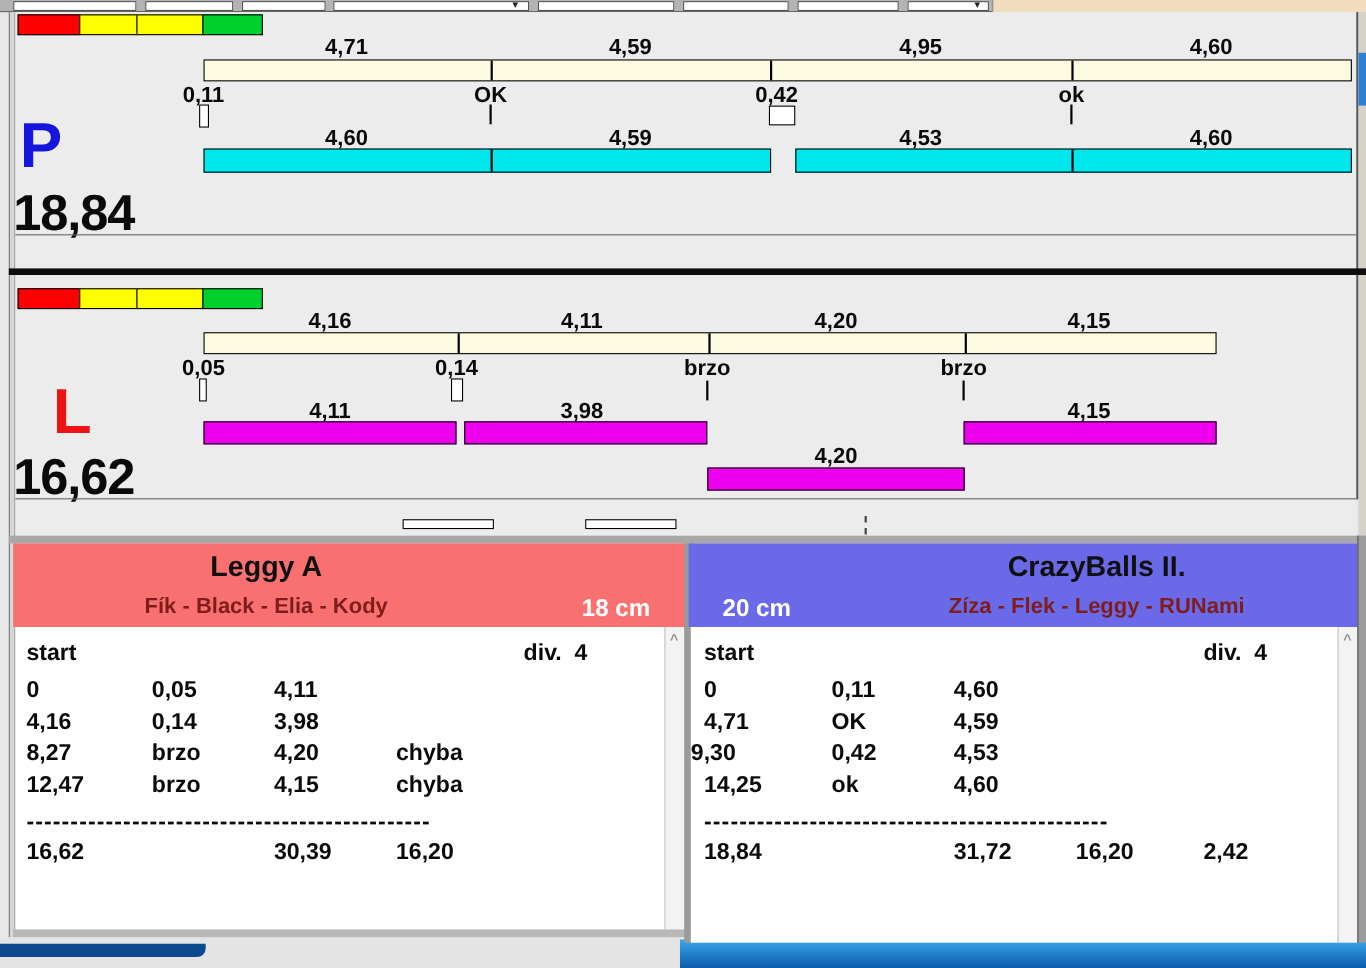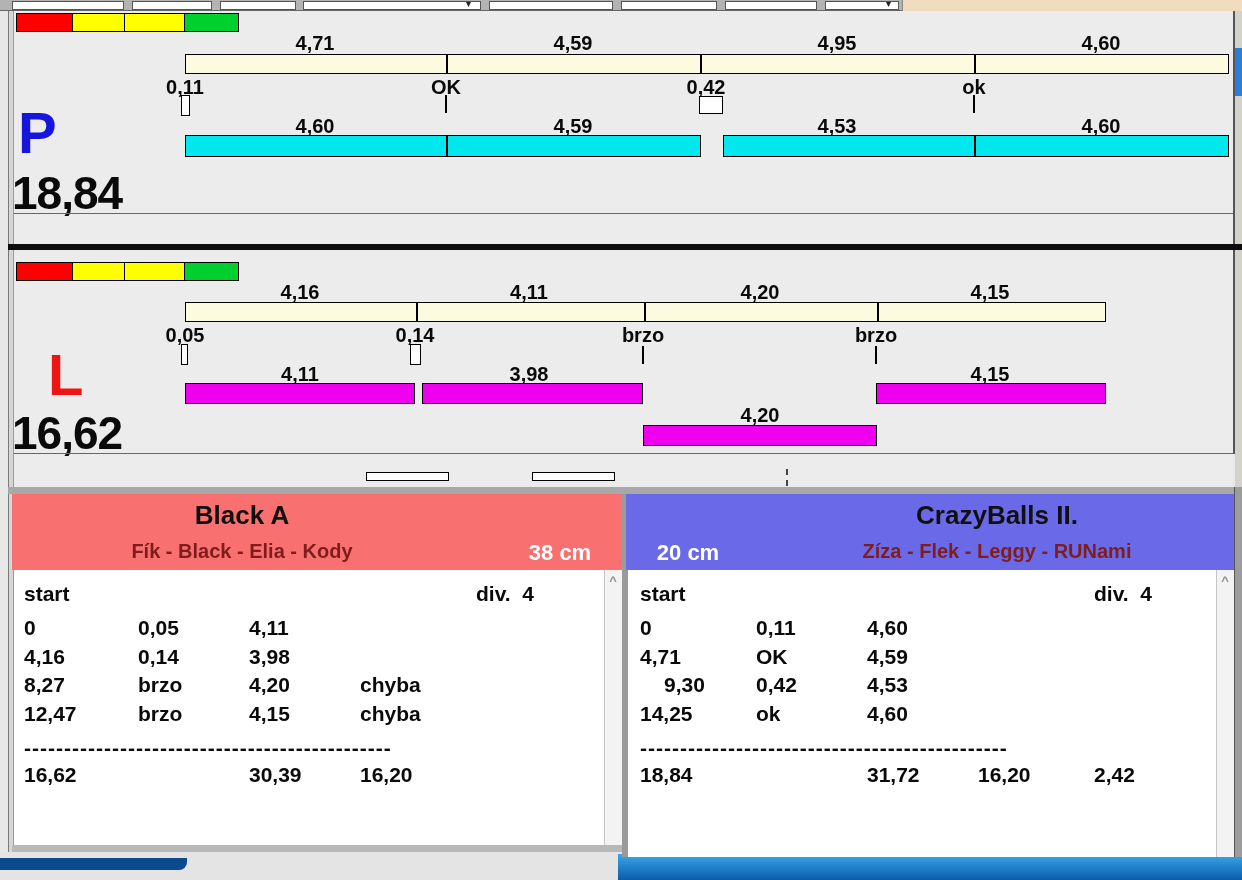--- a/index.html
+++ b/index.html
@@ -141,23 +141,23 @@
   <div class="a markrect" style="left:532px;top:472px;width:83px;height:9px;"></div>
   <div class="a" style="left:786px;top:469px;width:0;height:17px;border-left:2px dashed #444;"></div>
 
   <div class="a" style="left:8px;top:487px;width:1234px;height:7px;background:#a8a8a8;"></div>
 
   <div class="a" style="left:618px;top:854px;width:624px;height:26px;background:linear-gradient(#3ba7ec,#0a5cac);"></div>
   <div class="a" style="left:0;top:852px;width:618px;height:28px;background:#e4e4e4;"></div>
   <div class="a" style="left:0;top:858px;width:187px;height:12px;background:#0b4a8f;border-radius:0 0 8px 0;"></div>
 
   <div class="a" style="left:12px;top:494px;width:613px;height:76px;background:#f87170;"></div>
-  <div class="a c teamtitle" style="left:12px;top:500px;width:460px;">Black A</div>
+  <div class="a c teamtitle" style="left:12px;top:500px;width:460px;">Leggy A</div>
   <div class="a c dognames" style="left:12px;top:540px;width:460px;">Fík - Black - Elia - Kody</div>
-  <div class="a c cmlabel" style="left:500px;top:540px;width:120px;">38 cm</div>
+  <div class="a c cmlabel" style="left:500px;top:540px;width:120px;">18 cm</div>
   <div class="a" style="left:14px;top:570px;width:590px;height:275px;background:#fff;"></div>
   <div class="a scrolltrack" style="left:604px;top:570px;width:18px;height:275px;"></div>
   <div class="a caret" style="left:604px;top:573px;">^</div>
   <div class="a" style="left:12px;top:845px;width:613px;height:7px;background:#b8b8b8;"></div>
   <div class="a" style="left:622px;top:494px;width:10px;height:363px;background:#9a9a9a;"></div>
 
   <div class="a" style="left:626px;top:494px;width:610px;height:76px;background:#6a6ae8;"></div>
   <div class="a c teamtitle" style="left:758px;top:500px;width:478px;">CrazyBalls II.</div>
   <div class="a c dognames" style="left:758px;top:540px;width:478px;">Zíza - Flek - Leggy - RUNami</div>
   <div class="a c cmlabel" style="left:628px;top:540px;width:120px;">20 cm</div>
@@ -189,21 +189,21 @@
   <div class="a cell" style="left:360px;top:763px;">16,20</div>
 
   <div class="a cell" style="left:640px;top:582px;">start</div>
   <div class="a cell" style="left:1094px;top:582px;">div.  4</div>
   <div class="a cell" style="left:640px;top:616px;">0</div>
   <div class="a cell" style="left:756px;top:616px;">0,11</div>
   <div class="a cell" style="left:867px;top:616px;">4,60</div>
   <div class="a cell" style="left:640px;top:645px;">4,71</div>
   <div class="a cell" style="left:756px;top:645px;">OK</div>
   <div class="a cell" style="left:867px;top:645px;">4,59</div>
-  <div class="a cell" style="left:664px;top:673px;">9,30</div>
+  <div class="a cell" style="left:628px;top:673px;">9,30</div>
   <div class="a cell" style="left:756px;top:673px;">0,42</div>
   <div class="a cell" style="left:867px;top:673px;">4,53</div>
   <div class="a cell" style="left:640px;top:702px;">14,25</div>
   <div class="a cell" style="left:756px;top:702px;">ok</div>
   <div class="a cell" style="left:867px;top:702px;">4,60</div>
   <div class="a cell" style="left:640px;top:736px;letter-spacing:1px;">----------------------------------------------</div>
   <div class="a cell" style="left:640px;top:763px;">18,84</div>
   <div class="a cell" style="left:867px;top:763px;">31,72</div>
   <div class="a cell" style="left:978px;top:763px;">16,20</div>
   <div class="a cell" style="left:1094px;top:763px;">2,42</div>

